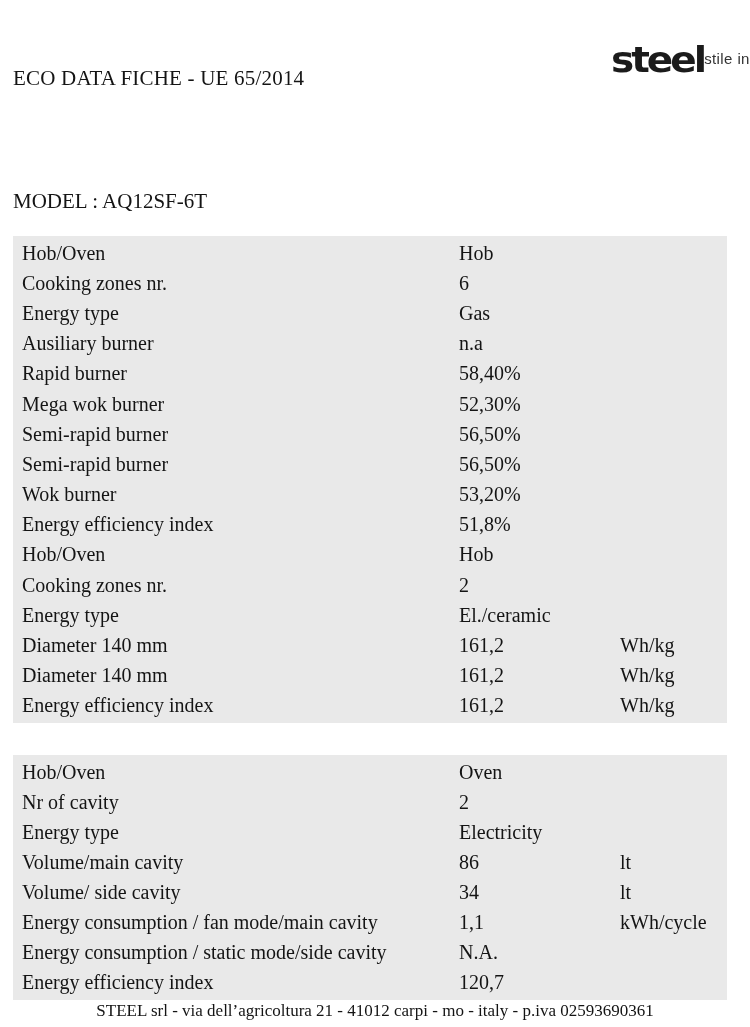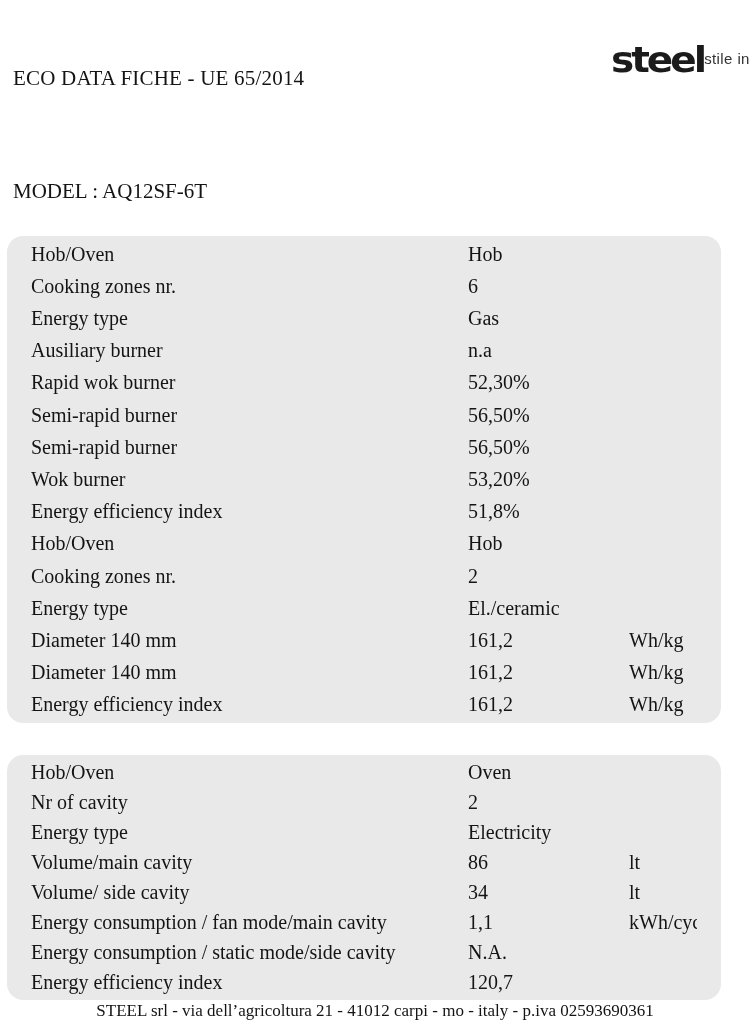--- a/index.html
+++ b/index.html
@@ -15,21 +15,21 @@
   .doc-title {
     position: absolute;
     left: 13px; top: 66px;
     font-size: 21px;
     letter-spacing: 0.2px;
     white-space: nowrap;
   }
 
   .model-line {
     position: absolute;
-    left: 13px; top: 179px;
+    left: 13px; top: 189px;
     font-size: 21px;
     white-space: nowrap;
   }
 
   
   .logo {
     position: absolute;
     left: 611px; top: 4px;
     width: 111px;
     display: flex;
@@ -52,29 +52,28 @@
     font-size: 15px;
     letter-spacing: 0.4px;
     color: #333333;
     margin-top: 1px;
     white-space: nowrap;
   }
 
   
   .spec-table {
     position: absolute;
-    left: 7px;
+    left: 13px;
     width: 714px;
     background: var(--table-bg, #e9e9e9);
     display: flex;
     flex-direction: column;
     justify-content: space-around;
-    padding: 2px 24px;
+    padding: 2px 9px;
     font-size: 20px;
-    border-radius: 16px;
   }
   #spec-table-0 { top: 236px; height: 487px; }
   #spec-table-1 { top: 755px; height: 245px; }
 
   .spec-row {
     flex: 1;
     display: grid;
     grid-template-columns: 437px 161px 1fr;
     align-items: center;
   }
@@ -122,21 +121,26 @@
       <span class="cell-label">Energy type</span>
       <span class="cell-value">Gas</span>
       <span class="cell-unit"></span>
     </div>
     <div class="spec-row">
       <span class="cell-label">Ausiliary burner</span>
       <span class="cell-value">n.a</span>
       <span class="cell-unit"></span>
     </div>
     <div class="spec-row">
-      <span class="cell-label">Rapid wok burner</span>
+      <span class="cell-label">Rapid burner</span>
+      <span class="cell-value">58,40%</span>
+      <span class="cell-unit"></span>
+    </div>
+    <div class="spec-row">
+      <span class="cell-label">Mega wok burner</span>
       <span class="cell-value">52,30%</span>
       <span class="cell-unit"></span>
     </div>
     <div class="spec-row">
       <span class="cell-label">Semi-rapid burner</span>
       <span class="cell-value">56,50%</span>
       <span class="cell-unit"></span>
     </div>
     <div class="spec-row">
       <span class="cell-label">Semi-rapid burner</span>

